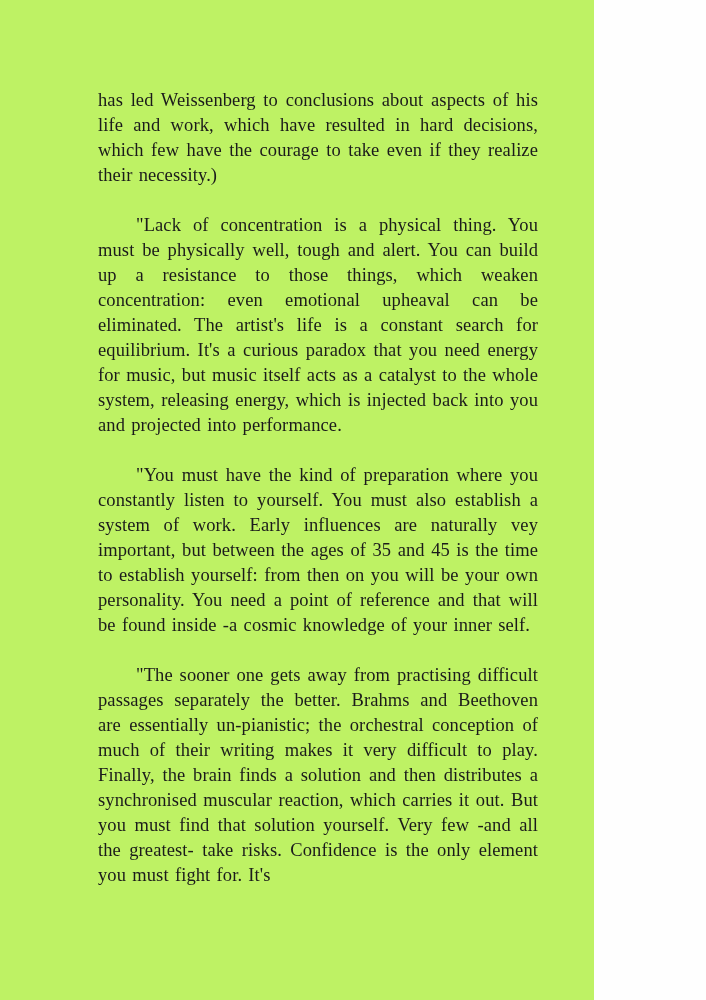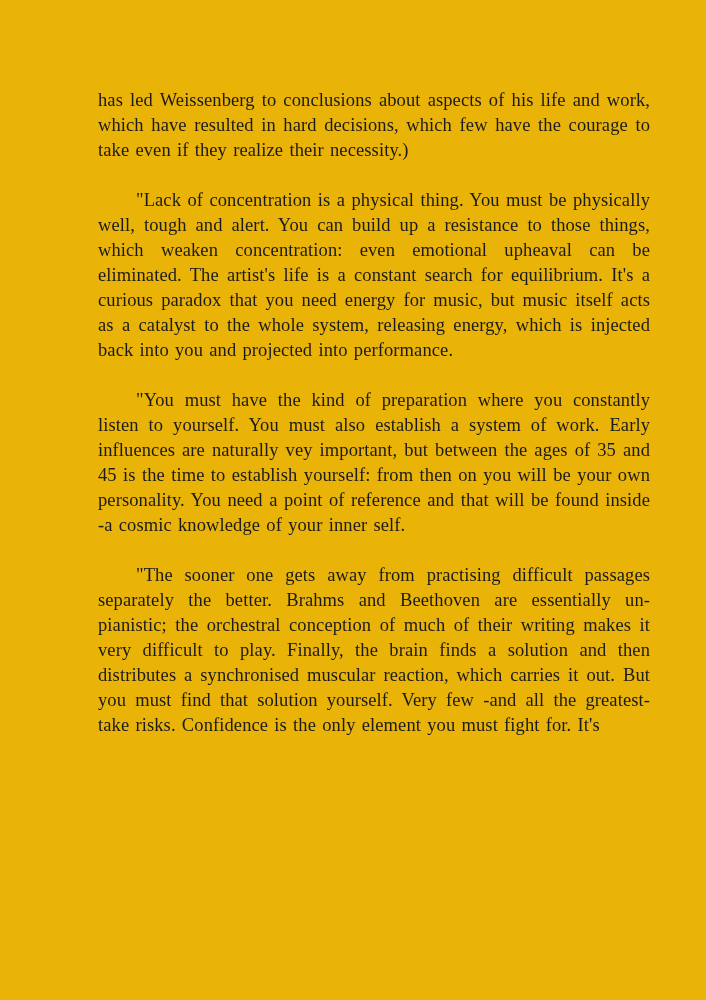--- a/index.html
+++ b/index.html
@@ -8,24 +8,24 @@
   }
   body {
     width: 706px;
     height: 1000px;
     background: #fefefe;
     overflow: hidden;
     font-family: "Liberation Serif", "DejaVu Serif", serif;
   }
   .page {
     box-sizing: border-box;
-    width: 706px;
+    width: 594px;
     height: 1000px;
     padding: 88px 56px 0 98px;
-    background: #eab308;
+    background: #bef264;
   }
   .page p {
     margin: 0 0 25px 0;
     font-size: 18.5px;
     line-height: 25px;
     color: #1b1b1b;
     text-align: justify;
     text-align-last: left;
     letter-spacing: 0.1px;
     word-spacing: 1.5px;

